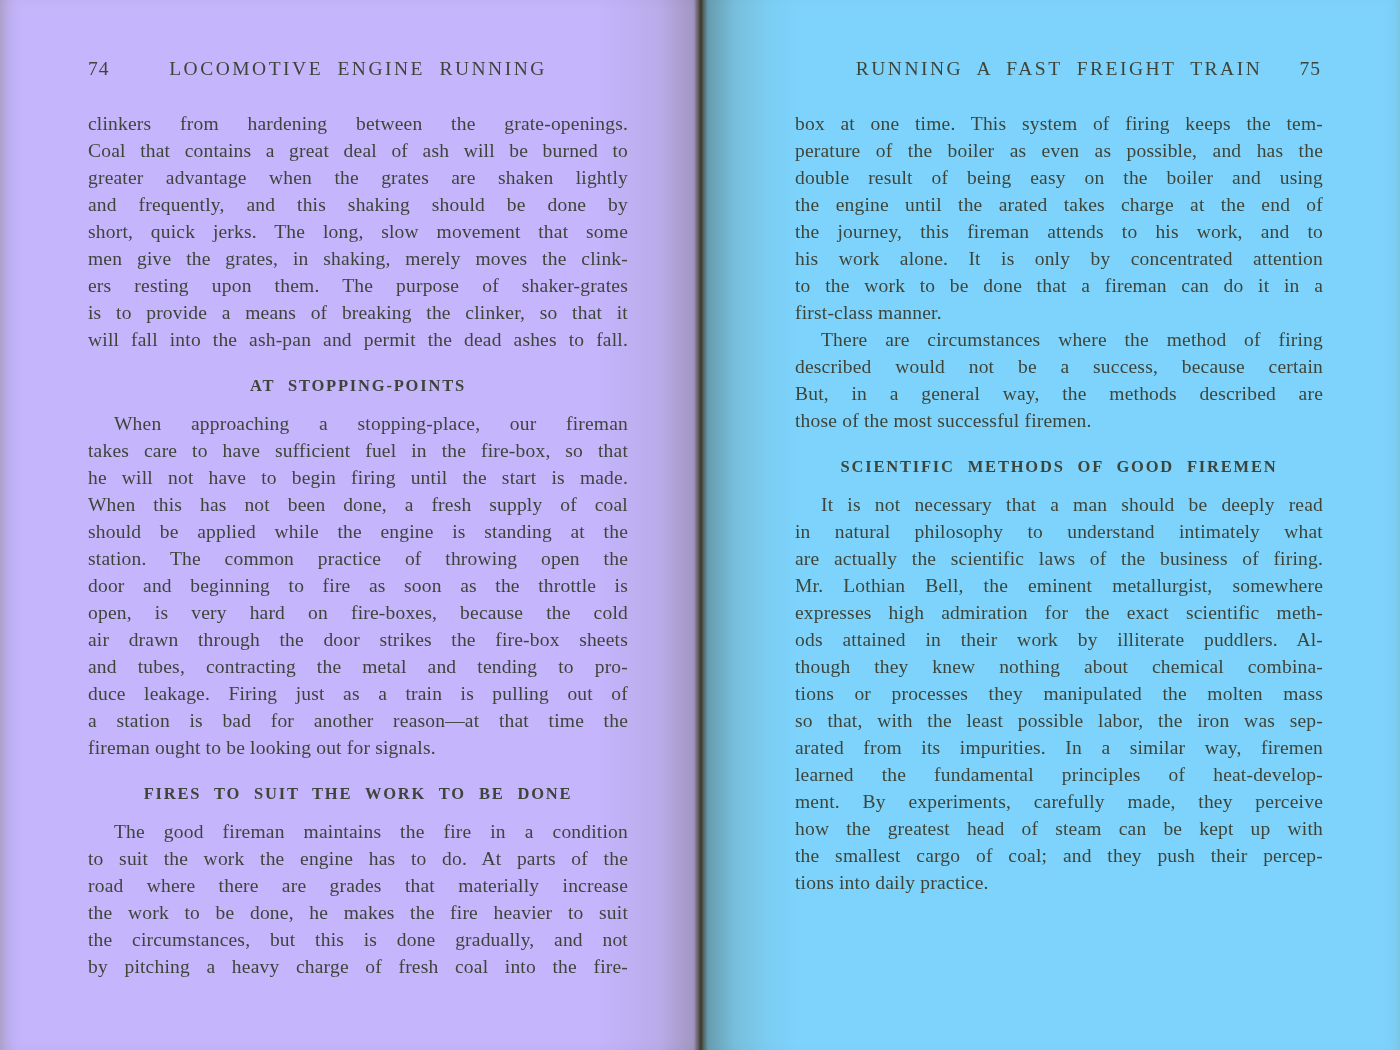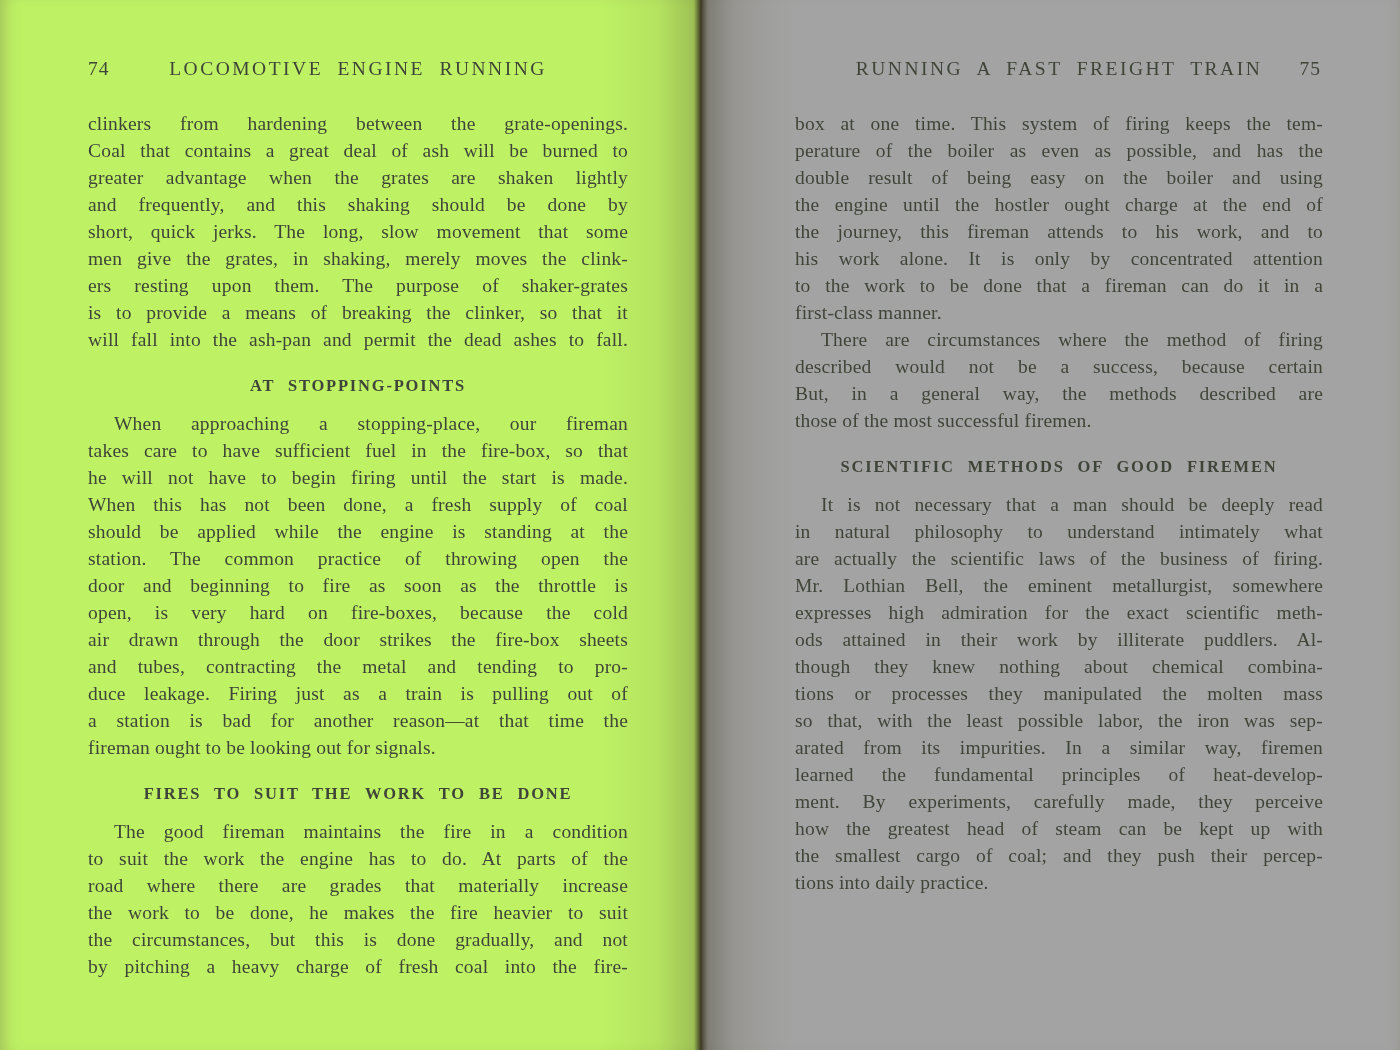--- a/index.html
+++ b/index.html
@@ -16,41 +16,41 @@
     color: #3f4438;
   }
   .page {
     position: absolute;
     top: 0;
     height: 1050px;
   }
   .page-left {
     left: 0;
     width: 708px;
-    background: #bef264;
+    background: #c4b5fd;
     box-shadow: inset 14px 0 18px -12px rgba(110,104,74,0.45);
   }
   
   .page-left::after {
     content: "";
     position: absolute;
     top: 0; right: 0;
     width: 110px;
     height: 100%;
     background: linear-gradient(to right,
       rgba(96,90,60,0) 0%,
       rgba(96,90,60,0.10) 55%,
       rgba(80,75,48,0.28) 85%,
       rgba(62,58,36,0.50) 100%);
     pointer-events: none;
   }
   .page-right {
     left: 701px;
     width: 699px;
-    background: #a3a3a3;
+    background: #7dd3fc;
     box-shadow: inset -10px 0 16px -12px rgba(120,114,84,0.35);
   }
   
   .page-right::before {
     content: "";
     position: absolute;
     top: 0; left: 0;
     width: 95px;
     height: 100%;
     background: linear-gradient(to right,
@@ -180,21 +180,21 @@
     <div class="page-inner">
       <div class="running-head">
         <span class="running-title">RUNNING A FAST FREIGHT TRAIN</span>
         <span class="folio folio-right">75</span>
       </div>
       <div class="page-body">
           <div class="paragraph">
             <div class="tline">box at one time. This system of firing keeps the tem-</div>
             <div class="tline">perature of the boiler as even as possible, and has the</div>
             <div class="tline">double result of being easy on the boiler and using</div>
-            <div class="tline">the engine until the hostler ought charge at the end of</div>
+            <div class="tline">the engine until the arated takes charge at the end of</div>
             <div class="tline">the journey, this fireman attends to his work, and to</div>
             <div class="tline">his work alone. It is only by concentrated attention</div>
             <div class="tline">to the work to be done that a fireman can do it in a</div>
             <div class="tline endline">first-class manner.</div>
           </div>
           <div class="paragraph">
             <div class="tline indent">There are circumstances where the method of firing</div>
             <div class="tline">described would not be a success, because certain</div>
             <div class="tline">But, in a general way, the methods described are</div>
             <div class="tline endline">those of the most successful firemen.</div>

